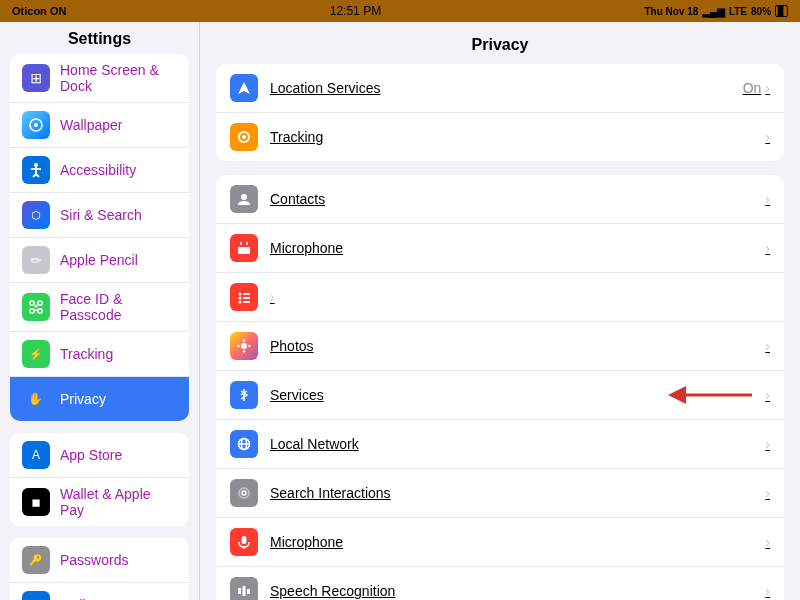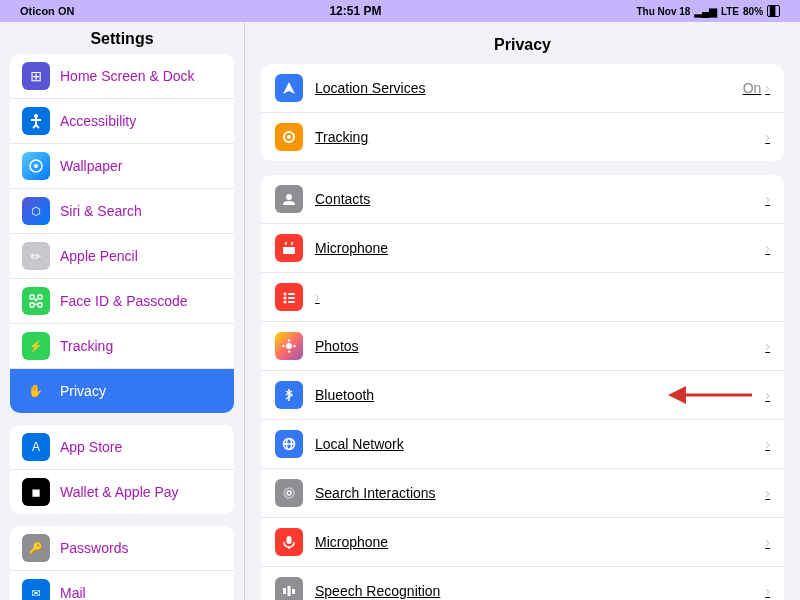--- a/index.html
+++ b/index.html
@@ -8,42 +8,42 @@
       background: #f2f2f7;
       width: 800px;
       height: 600px;
       overflow: hidden;
       display: flex;
       flex-direction: column;
     }
 
     
     .status-bar {
-      background: #c4b5fd;
+      background: #a16207;
       display: flex;
       justify-content: space-between;
       align-items: center;
-      padding: 4px 20px;
+      padding: 4px 12px;
       font-size: 11px;
       font-weight: 600;
       height: 22px;
     }
     .status-left { display: flex; gap: 8px; align-items: center; }
     .status-right { display: flex; gap: 4px; align-items: center; font-size: 10px; }
 
     
     .main-layout {
       display: flex;
       flex: 1;
       overflow: hidden;
     }
 
     
     .sidebar {
-      width: 245px;
+      width: 200px;
       background: #f2f2f7;
       overflow-y: auto;
       border-right: 1px solid #d1d1d6;
       flex-shrink: 0;
     }
     .sidebar-title {
       font-size: 16px;
       font-weight: 700;
       text-align: center;
       padding: 8px 0 6px;
@@ -163,60 +163,60 @@
 
     .bluetooth-row { position: relative; }
   </style>
 </head>
 <body>
 
 <div class="status-bar">
   <div class="status-left">
     <span>Oticon ON</span>
   </div>
-  <div style="font-size:12px;font-weight:700;">12:51 PM</div>
+  <div style="font-size:12px;font-weight:400;">12:51 PM</div>
   <div class="status-right">
     <span>Thu Nov 18</span>
     <span>▂▄▆</span>
     <span>LTE</span>
     <span>80%</span>
     <span style="border:1.5px solid #000;border-radius:2px;padding:0 2px;font-size:9px;">▊</span>
   </div>
 </div>
 
 <div class="main-layout">
 
   <div class="sidebar">
     <div class="sidebar-title">Settings</div>
 
     <div class="sidebar-group">
       <div class="sidebar-item">
         <div class="item-icon icon-home">⊞</div>
         <span class="item-label">Home Screen &amp; Dock</span>
       </div>
       <div class="sidebar-item">
+        <div class="item-icon icon-wallpaper" style="background:linear-gradient(135deg,#5ac8fa,#007aff);">
+          <svg width="14" height="14" viewBox="0 0 14 14" fill="white">
+              <circle cx="7" cy="7" r="6" fill="none" stroke="white" stroke-width="1.5"></circle>
+              <circle cx="7" cy="7" r="2" fill="white"></circle>
+            </svg>
+        </div>
+        <span class="item-label">Wallpaper</span>
+      </div>
+      <div class="sidebar-item">
         <div class="item-icon icon-accessibility">
           <svg width="16" height="16" viewBox="0 0 16 16" fill="white">
               <circle cx="8" cy="3" r="2"></circle>
               <line x1="8" y1="5" x2="8" y2="12" stroke="white" stroke-width="2"></line>
               <line x1="3" y1="7" x2="13" y2="7" stroke="white" stroke-width="2"></line>
               <line x1="8" y1="12" x2="5" y2="15" stroke="white" stroke-width="2"></line>
               <line x1="8" y1="12" x2="11" y2="15" stroke="white" stroke-width="2"></line>
             </svg>
         </div>
         <span class="item-label">Accessibility</span>
-      </div>
-      <div class="sidebar-item">
-        <div class="item-icon icon-wallpaper" style="background:linear-gradient(135deg,#5ac8fa,#007aff);">
-          <svg width="14" height="14" viewBox="0 0 14 14" fill="white">
-              <circle cx="7" cy="7" r="6" fill="none" stroke="white" stroke-width="1.5"></circle>
-              <circle cx="7" cy="7" r="2" fill="white"></circle>
-            </svg>
-        </div>
-        <span class="item-label">Wallpaper</span>
       </div>
       <div class="sidebar-item">
         <div class="item-icon" style="background:linear-gradient(135deg,#5856d6,#007aff);color:#fff;font-size:11px;">⬡</div>
         <span class="item-label">Siri &amp; Search</span>
       </div>
       <div class="sidebar-item">
         <div class="item-icon" style="background:#c7c7cc;color:#fff;font-size:13px;">✏</div>
         <span class="item-label">Apple Pencil</span>
       </div>
       <div class="sidebar-item">
@@ -343,21 +343,21 @@
       </div>
 
       <div class="settings-item bluetooth-row">
         <div class="settings-icon si-bluetooth">
           <svg width="14" height="14" viewBox="0 0 14 14" fill="none" stroke="white" stroke-width="1.5">
               <polyline points="4,3 10,7 4,11"></polyline>
               <polyline points="7,1 7,13"></polyline>
               <polyline points="10,3 4,7"></polyline>
             </svg>
         </div>
-        <span class="settings-label">Bluetooth</span>
+        <span class="settings-label">Services</span>
 
         <svg width="90" height="22" viewBox="0 0 90 22" style="margin-right:8px;">
           <defs>
             <marker id="arrowhead" markerWidth="6" markerHeight="6" refX="3" refY="3" orient="auto">
               <path d="M0,0 L0,6 L6,3 z" fill="#d0342c"></path>
             </marker>
           </defs>
           <line x1="85" y1="11" x2="10" y2="11" stroke="#d0342c" stroke-width="3" marker-end="url(#arrowhead)"></line>
         </svg>
         <span class="chevron">›</span>

